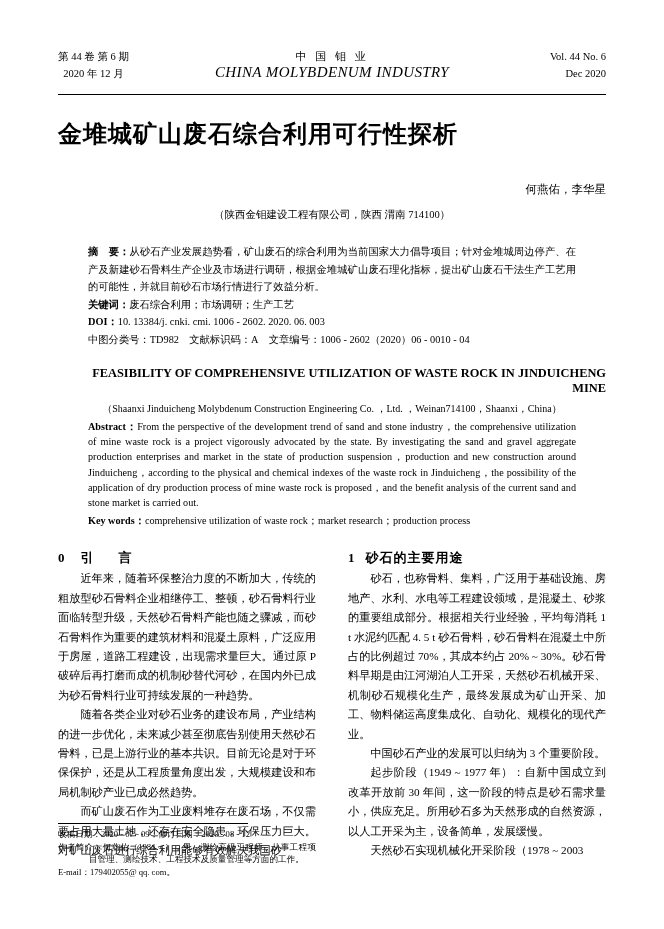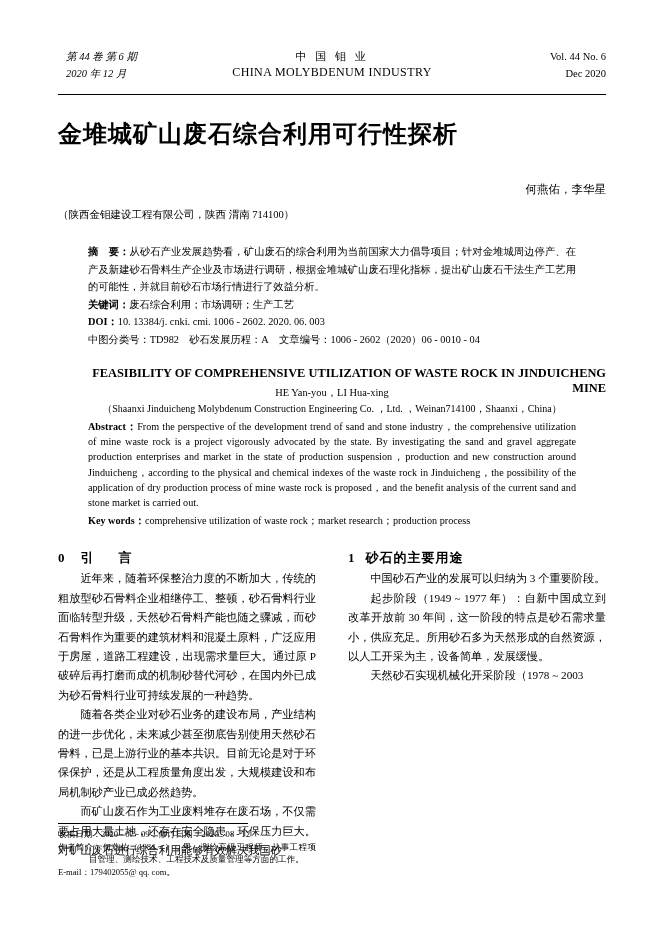--- a/index.html
+++ b/index.html
@@ -31,37 +31,38 @@
     right: 58px;
     height: 44px;
   }
   .runhead .left, .runhead .right {
     position: absolute;
     top: 0;
     font-size: 10.5px;
     line-height: 17px;
     font-family: "Liberation Serif", serif;
   }
-  .runhead .left { left: 8px; text-align: left; font-style: italic; }
+  .runhead .left { left: 0; text-align: center; }
   .runhead .right { right: 0; text-align: right; }
   .runhead .center {
     position: absolute;
     left: 0; right: 0;
     top: 0;
     text-align: center;
   }
   .runhead .center .cn {
     font-size: 11px;
     letter-spacing: 3px;
     line-height: 17px;
   }
   .runhead .center .en {
-    font-size: 12px;
+    font-size: 15px;
     letter-spacing: 0.4px;
     line-height: 14px;
+    font-style: italic;
   }
   .rule {
     position: absolute;
     left: 58px;
     right: 58px;
     top: 94px;
     border-top: 1px solid #000;
   }
 
   
@@ -81,20 +82,21 @@
     left: 58px;
     right: 58px;
     text-align: right;
     font-size: 11.5px;
   }
   .affil {
     position: absolute;
     top: 208px;
     left: 58px;
     right: 58px;
+    text-align: center;
     font-size: 10.5px;
   }
 
   
   .abs-cn {
     position: absolute;
     top: 243px;
     left: 88px;
     right: 88px;
     font-size: 10.3px;
@@ -231,42 +233,42 @@
   <div class="rule"></div>
 
   <div class="title">金堆城矿山废石综合利用可行性探析</div>
   <div class="authors">何燕佑，李华星</div>
   <div class="affil">（陕西金钼建设工程有限公司，陕西 渭南 714100）</div>
 
   <div class="abs-cn">
     <p class="body"><span class="lbl">摘　要：</span><span>从砂石产业发展趋势看，矿山废石的综合利用为当前国家大力倡导项目；针对金堆城周边停产、在产及新建砂石骨料生产企业及市场进行调研，根据金堆城矿山废石理化指标，提出矿山废石干法生产工艺用的可能性，并就目前砂石市场行情进行了效益分析。</span></p>
     <p class="meta-line"><span class="lbl">关键词：</span><span>废石综合利用；市场调研；生产工艺</span></p>
     <p class="meta-line"><span class="lbl">DOI：</span><span>10. 13384/j. cnki. cmi. 1006 - 2602. 2020. 06. 003</span></p>
-    <p class="meta-line"><span>中图分类号：</span><span>TD982</span>&nbsp;&nbsp;&nbsp;&nbsp;<span>砂石发展历程：</span><span>A</span>&nbsp;&nbsp;&nbsp;&nbsp;<span>文章编号：</span><span>1006 - 2602（2020）06 - 0010 - 04</span></p>
+    <p class="meta-line"><span>中图分类号：</span><span>TD982</span>&nbsp;&nbsp;&nbsp;&nbsp;<span>文献标识码：</span><span>A</span>&nbsp;&nbsp;&nbsp;&nbsp;<span>文章编号：</span><span>1006 - 2602（2020）06 - 0010 - 04</span></p>
   </div>
 
   <div class="en-title">FEASIBILITY OF COMPREHENSIVE UTILIZATION OF WASTE ROCK IN JINDUICHENG MINE</div>
-  <div class="en-authors">HE Yan-you，LI Hua-xing</div>
   <div class="en-affil">（Shaanxi Jinduicheng Molybdenum Construction Engineering Co. ，Ltd. ，Weinan714100，Shaanxi，China）</div>
   <div class="en-abs">
     <p><span class="lbl">Abstract：</span><span>From the perspective of the development trend of sand and stone industry，the comprehensive utilization of mine waste rock is a project vigorously advocated by the state. By investigating the sand and gravel aggregate production enterprises and market in the state of production suspension，production and new construction around Jinduicheng，according to the physical and chemical indexes of the waste rock in Jinduicheng，the possibility of the application of dry production process of mine waste rock is proposed，and the benefit analysis of the current sand and stone market is carried out.</span></p>
   </div>
   <div class="en-kw">
     <span class="lbl">Key words：</span><span>comprehensive utilization of waste rock；market research；production process</span>
   </div>
 
   <div class="cols">
     <div class="col left">
       <h2 class="sec1"><span class="num">0</span><span>引　言</span></h2>
       <p>近年来，随着环保整治力度的不断加大，传统的粗放型砂石骨料企业相继停工、整顿，砂石骨料行业面临转型升级，天然砂石骨料产能也随之骤减，而砂石骨料作为重要的建筑材料和混凝土原料，广泛应用于房屋，道路工程建设，出现需求量巨大。通过原 P 破碎后再打磨而成的机制砂替代河砂，在国内外已成为砂石骨料行业可持续发展的一种趋势。</p>
       <p>随着各类企业对砂石业务的建设布局，产业结构的进一步优化，未来减少甚至彻底告别使用天然砂石骨料，已是上游行业的基本共识。目前无论是对于环保保护，还是从工程质量角度出发，大规模建设和布局机制砂产业已成必然趋势。</p>
       <p>而矿山废石作为工业废料堆存在废石场，不仅需要占用大量土地，还存在安全隐患，环保压力巨大。对矿山废石进行综合利用能够有效解决我国砂</p>
     </div>
     <div class="col right">
       <h2><span class="num">1</span><span>砂石的主要用途</span></h2>
+      <p>砂石，也称骨料、集料，广泛用于基础设施、房地产、水利、水电等工程建设领域，是混凝土、砂浆的重要组成部分。根据相关行业经验，平均每消耗 1 t 水泥约匹配 4. 5 t 砂石骨料，砂石骨料在混凝土中所占的比例超过 70%，其成本约占 20% ~ 30%。砂石骨料早期是由江河湖泊人工开采，天然砂石机械开采、机制砂石规模化生产，最终发展成为矿山开采、加工、物料储运高度集成化、自动化、规模化的现代产业。</p>
       <p>中国砂石产业的发展可以归纳为 3 个重要阶段。</p>
       <p>起步阶段（1949 ~ 1977 年）：自新中国成立到改革开放前 30 年间，这一阶段的特点是砂石需求量小，供应充足。所用砂石多为天然形成的自然资源，以人工开采为主，设备简单，发展缓慢。</p>
       <p>天然砂石实现机械化开采阶段（1978 ~ 2003</p>
     </div>
   </div>
 
   <div class="fn-rule"></div>
   <div class="footnotes">
     <p><span>收稿日期：</span><span>2020 - 07 - 09；</span><span>修订日期：</span><span>2020 - 08 - 12</span></p>
     <p class="hang"><span>作者简介：</span><span>何燕佑（1984 ~ ），男，测绘高级工程师，从事工程项目管理、测绘技术、工程技术及质量管理等方面的工作。</span></p>

